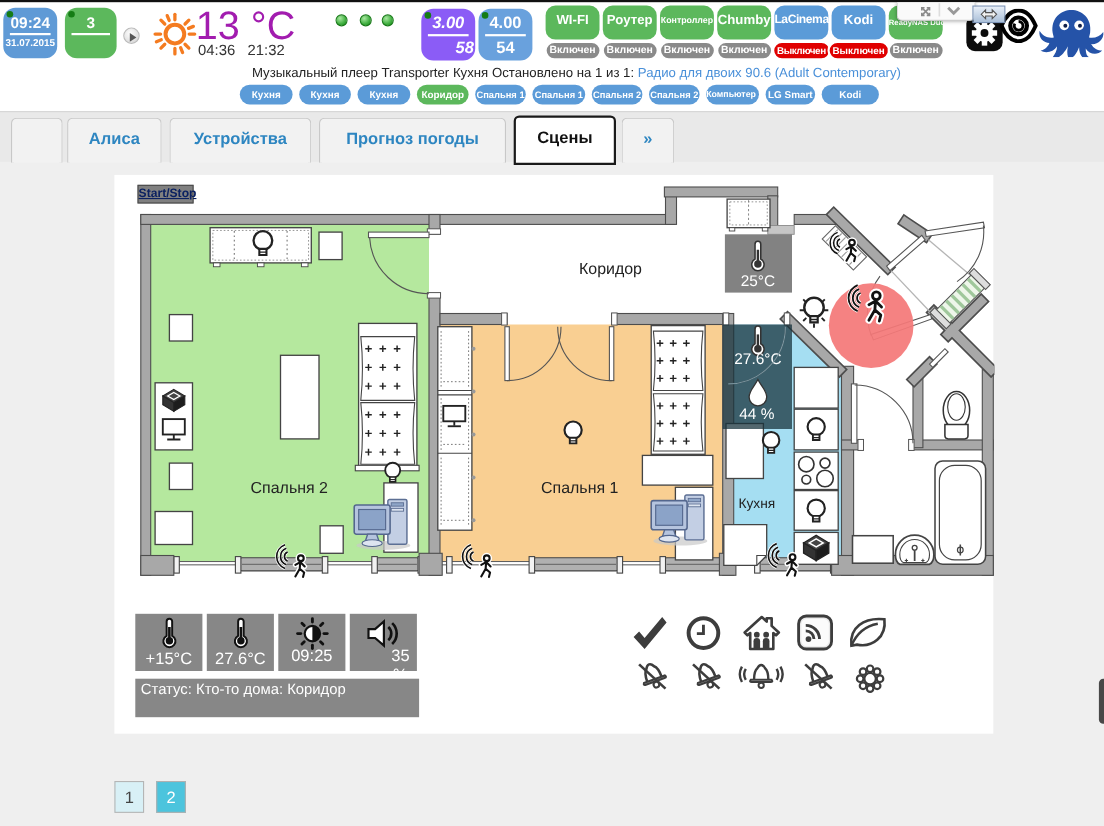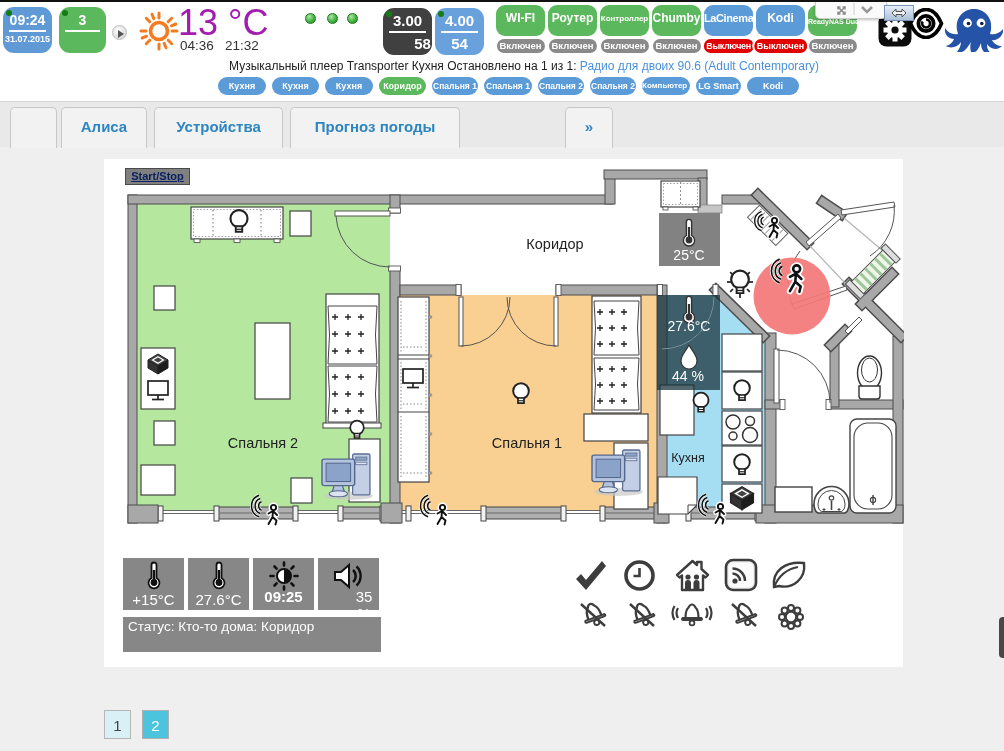--- a/index.html
+++ b/index.html
@@ -24,21 +24,21 @@
 #roomrow { position:absolute; top:77px; left:218px; height:18px; }
 .rpill { position:absolute; top:0; height:18px; border-radius:9px; background:#5b9bd8;
   color:#fff; font-weight:bold; font-size:9px; text-align:center; line-height:18px; white-space:nowrap; overflow:hidden; }
 #tabstrip { position:absolute; left:0; top:101px; width:1004px; height:46px; background:#e9e9e9;
   border-top:1px solid #d5d5d5; }
 .tab { position:absolute; top:5px; height:41px; background:#f2f2f2; border:1px solid #c8c8c8;
   border-bottom:none; border-radius:5px 5px 0 0; color:#2e86c1; font-weight:bold;
   font-size:15px; text-align:center; line-height:38px; }
 .tab.active { background:#fff; border:2px solid #1a1a1a; color:#111; top:3px; height:45px; z-index:3; }
 #panel { position:absolute; left:104px; top:159px; width:799px; height:508px; background:#fff; }
-#startstop { position:absolute; left:125px; top:168px; width:65px; height:17px; background:#808080;
+#startstop { position:absolute; left:125px; top:168px; width:51px; height:17px; background:#808080;
   border:1px solid #4a4a4a; font-size:11px; font-weight:bold; color:#0b2161; text-align:center;
   line-height:15px; text-decoration:underline; }
 .gtile { position:absolute; width:61px; height:52px; background:#878787; color:#ffffff;
   text-align:center; font-size:15px; }
 .gtile svg { display:block; margin:3px auto 0; }
 #statusbar { position:absolute; left:123px; top:617px; width:258px; height:35px; background:#878787;
   color:#fff; font-size:13.5px; padding:2px 5px; }
 .pgbtn { position:absolute; top:710px; width:27px; height:29px; text-align:center;
   line-height:29px; font-size:15px; }
 #sidetab { position:absolute; right:0; top:617px; width:5px; height:41px; background:#484848;
@@ -90,21 +90,21 @@
   </svg>
 
   <div style="position:absolute;left:178px;top:0;font-size:36px;color:#a21caf;">13 °C</div>
 
   <div style="position:absolute;left:180px;top:36px;font-size:13.5px;color:#333;">04:36&nbsp;&nbsp;&nbsp;21:32</div>
 
   <div class="led" style="left:305px;"></div>
   <div class="led" style="left:327px;"></div>
   <div class="led" style="left:347px;"></div>
 
-  <div class="tile" style="left:383px;top:6px;width:49px;height:47px;background:#404040;">
+  <div class="tile" style="left:383px;top:6px;width:49px;height:47px;background:#8b5cf6;font-style:italic;">
     <div class="dot"></div>
     <div style="font-size:15px;font-weight:bold;margin-top:4px;">3.00</div>
     <div class="sep"></div>
     <div style="font-size:15px;font-weight:bold;margin-left:30px;">58</div>
   </div>
 
   <div class="tile" style="left:435px;top:6px;width:49px;height:47px;background:#69a1dd;">
     <div class="dot"></div>
     <div style="font-size:15px;font-weight:bold;margin-top:4px;">4.00</div>
     <div class="sep"></div>
@@ -192,20 +192,21 @@
 <div id="tabstrip">
 
   <div class="tab" style="left:10px;width:47px;"></div>
 
   <div class="tab" style="left:61px;width:86px;">Алиса</div>
 
   <div class="tab" style="left:154px;width:129px;">Устройства</div>
 
   <div class="tab" style="left:290px;width:170px;">Прогноз погоды</div>
 
+  <div class="tab active" style="left:467px;width:93px;">Сцены</div>
 
   <div class="tab" style="left:565px;width:48px;">»</div>
 </div>
 
 <div id="panel"></div>
 
 <div id="startstop">Start/Stop</div>
 
 <svg id="plan" style="position:absolute;left:104px;top:159px;" width="800" height="509" viewBox="0 0 800 509">
 <defs>
@@ -713,21 +714,21 @@
   <svg width="26" height="30" viewBox="0 0 26 30">
       <g fill="#fff" stroke="#111" stroke-width="1.8">
         <path d="M10.5 4 a2.5 2.5 0 0 1 5 0 V17 a5.5 5.5 0 1 1 -5 0 Z"></path>
       </g>
       <circle cx="13" cy="21.5" r="3.4" fill="#111"></circle>
       <line x1="13" y1="21" x2="13" y2="9" stroke="#111" stroke-width="2.4"></line>
     </svg>
   <div>27.6°C</div>
 </div>
 
-<div class="gtile" style="left:253px;top:558px;font-weight:bold;">
+<div class="gtile" style="left:253px;top:558px;">
   <svg width="30" height="30" viewBox="0 0 30 30">
       <g fill="#fff" stroke="#111" stroke-width="2">
         <circle cx="15" cy="15" r="7"></circle>
       </g>
       <path d="M15 8 a7 7 0 0 1 0 14 Z" fill="#111"></path>
       <g stroke="#111" stroke-width="2.6" stroke-linecap="round">
         <line x1="15" y1="1.5" x2="15" y2="4.5"></line>
         <line x1="15" y1="25.5" x2="15" y2="28.5"></line>
         <line x1="1.5" y1="15" x2="4.5" y2="15"></line>
         <line x1="25.5" y1="15" x2="28.5" y2="15"></line>

